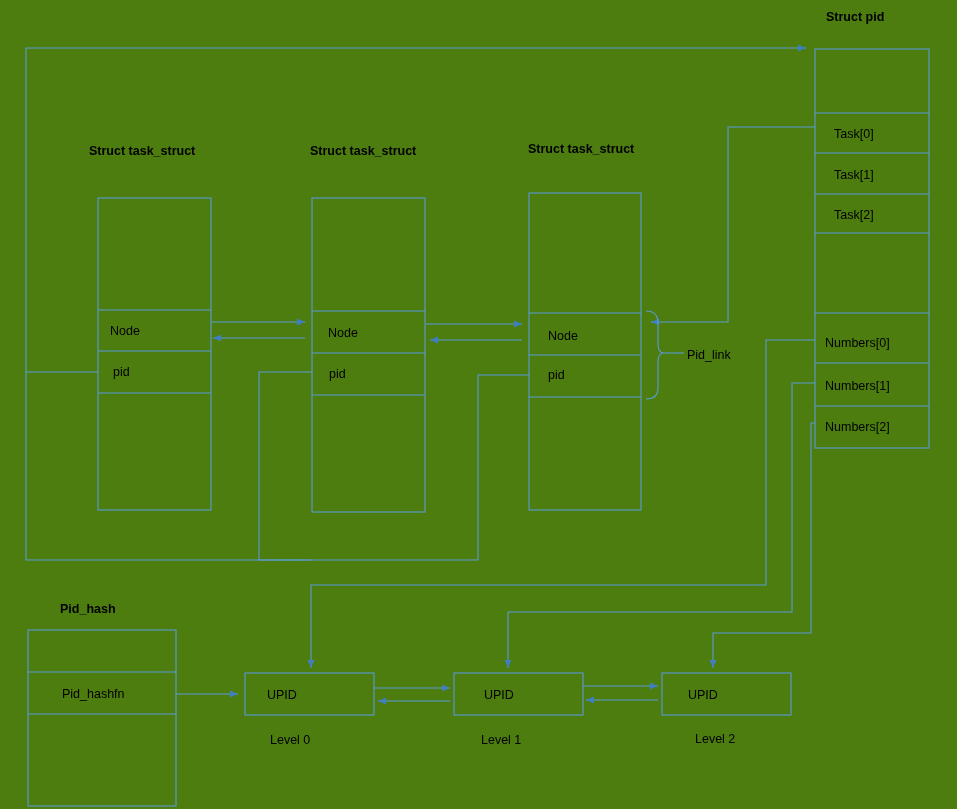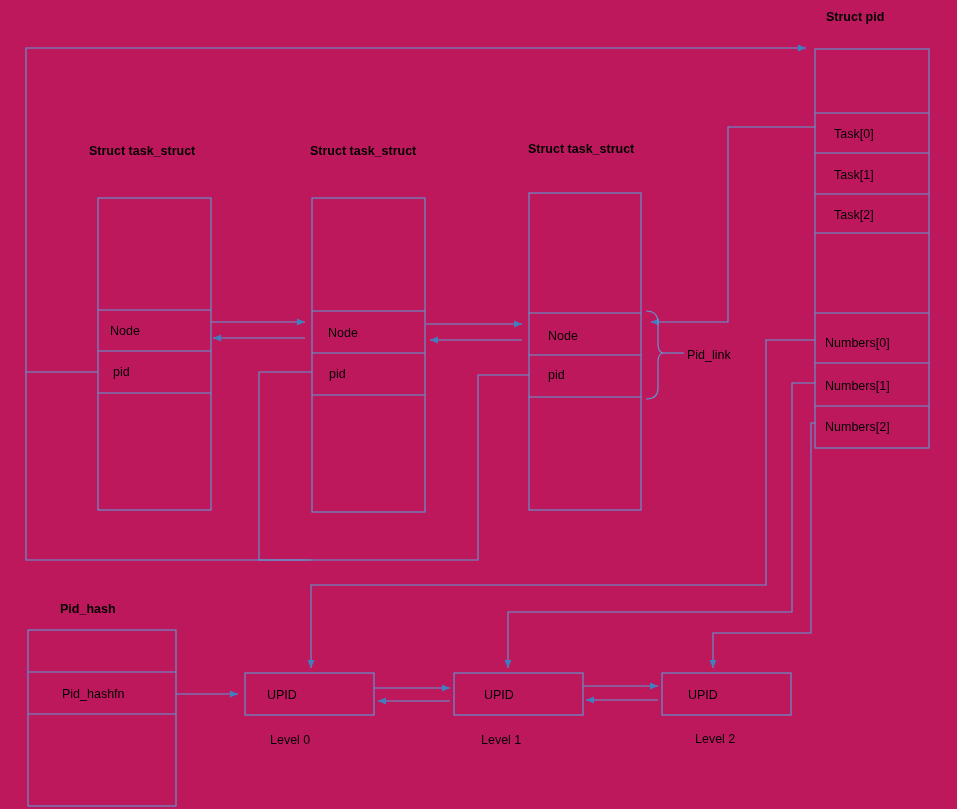--- a/index.html
+++ b/index.html
@@ -7,21 +7,21 @@
     padding: 0;
     background: #ffffff;
   }
   body {
     font-family: "Liberation Sans", sans-serif;
   }
   #canvas {
     position: relative;
     width: 957px;
     height: 809px;
-    background: #be185d;
+    background: #4d7c0f;
     overflow: hidden;
   }
   svg.layer {
     position: absolute;
     left: 0;
     top: 0;
     width: 957px;
     height: 809px;
   }
   .boxline {

